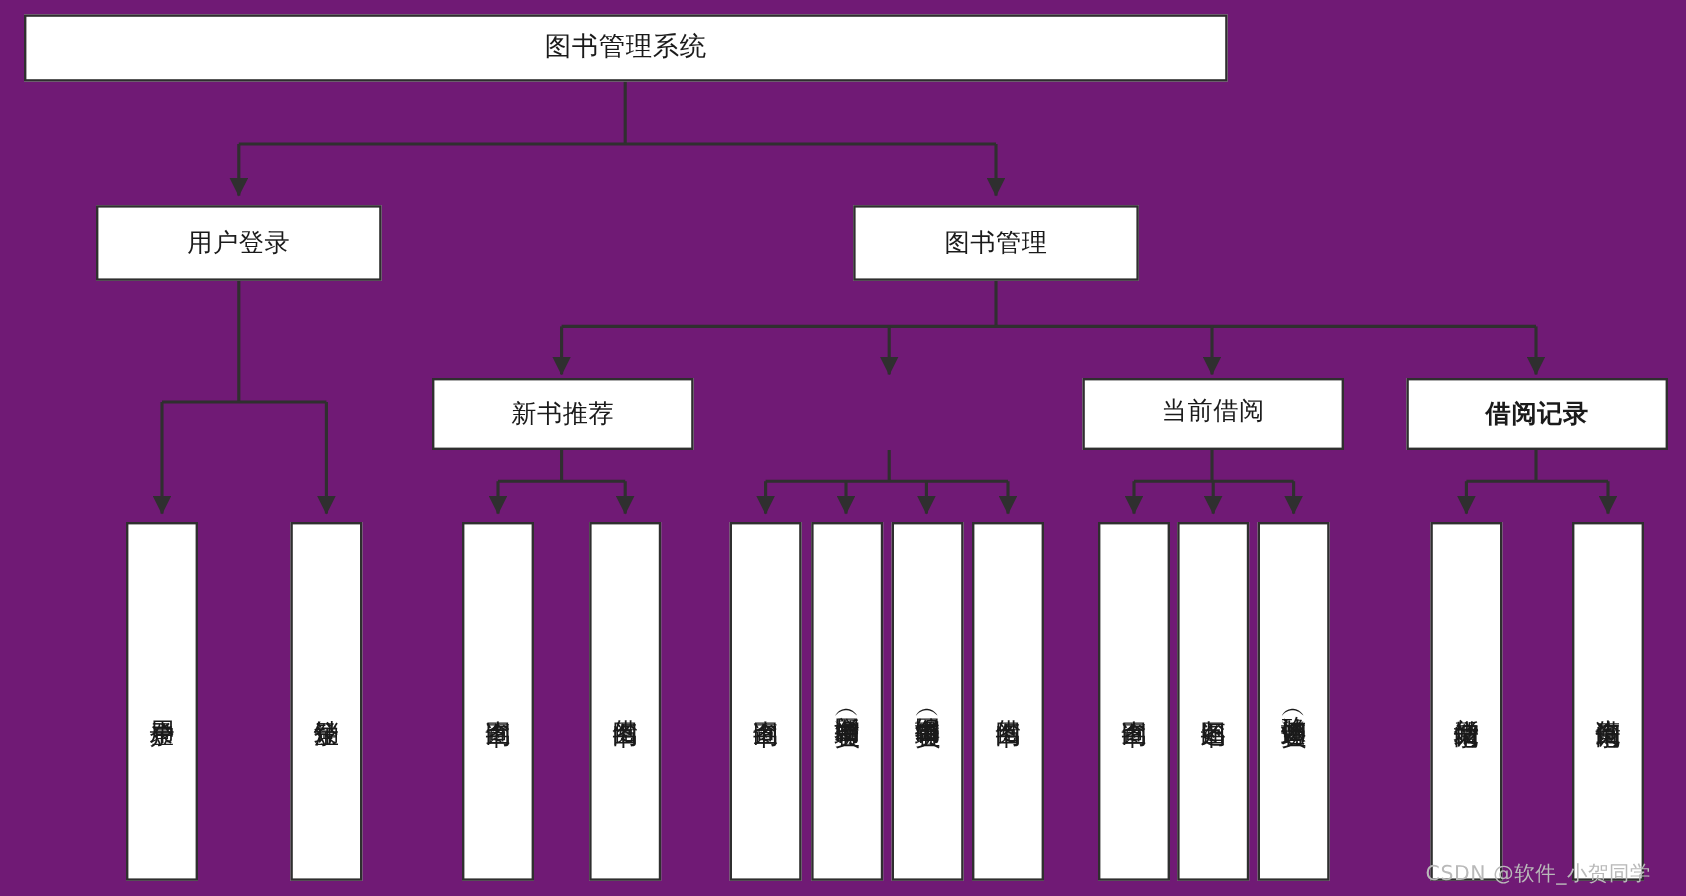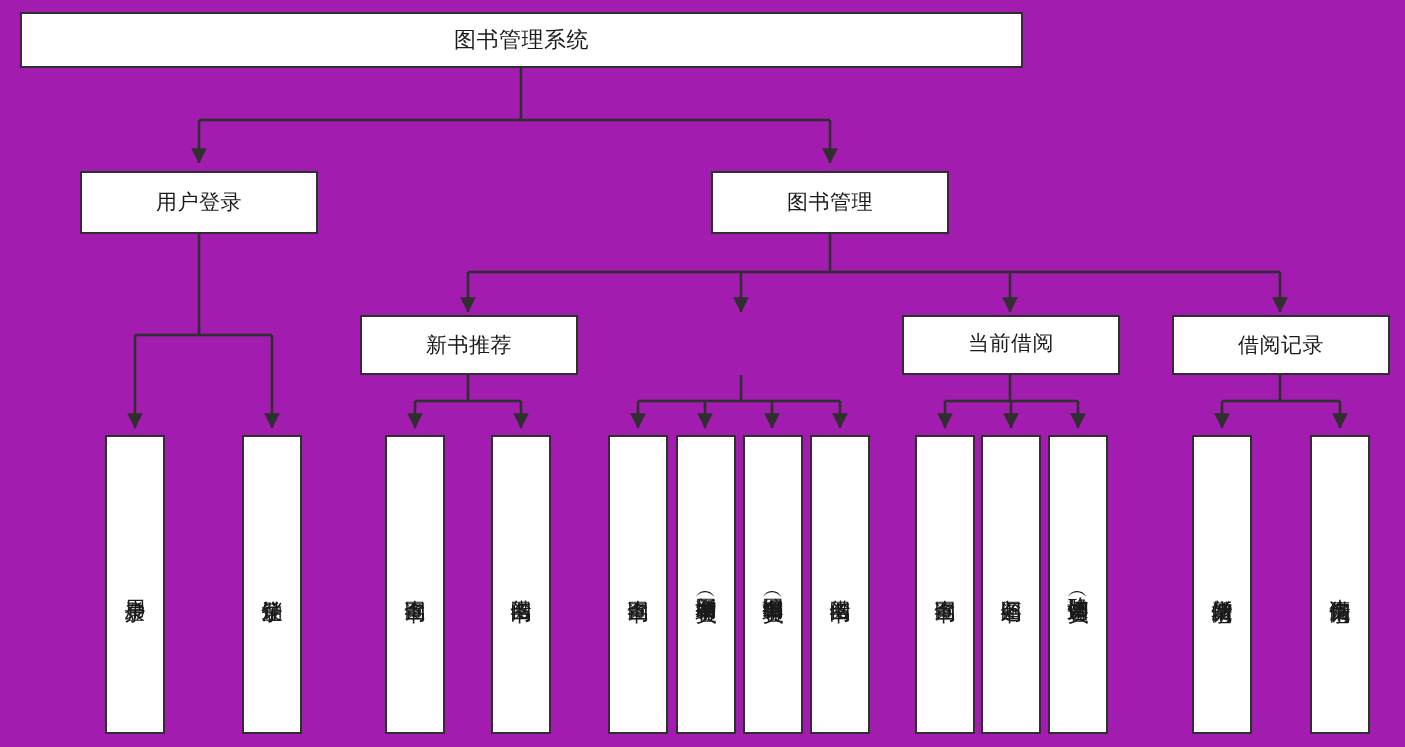--- a/index.html
+++ b/index.html
@@ -8,21 +8,21 @@
     padding: 0;
     background: #ffffff;
   }
   body {
     font-family: "DejaVu Sans", "Liberation Sans", sans-serif;
   }
   #diagram-root {
     position: relative;
     width: 1405px;
     height: 747px;
-    background: #a21caf;
+    background: #701a75;
     overflow: hidden;
   }
   #edge-layer {
     position: absolute;
     left: 0;
     top: 0;
     width: 1405px;
     height: 747px;
     pointer-events: none;
   }
@@ -146,21 +146,21 @@
 
   <div class="node horiz" style="left:360px; top:315px; width:218px; height:60px;">
     <span class="label">新书推荐</span>
   </div>
 
 
   <div class="node horiz" style="left:902px; top:315px; width:218px; height:60px;font-family:Liberation Mono, monospace;">
     <span class="label">当前借阅</span>
   </div>
 
-  <div class="node horiz" style="left:1172px; top:315px; width:218px; height:60px;">
+  <div class="node horiz" style="left:1172px; top:315px; width:218px; height:60px;font-weight:bold;">
     <span class="label">借阅记录</span>
   </div>
 
   <div class="node vert" style="left:105px; top:435px; width:60px; height:299px;">
     <span class="label">用户登录</span>
   </div>
   <div class="node vert" style="left:242px; top:435px; width:60px; height:299px;">
     <span class="label">注销登录</span>
   </div>
 
@@ -194,14 +194,15 @@
     <span class="label">确认归还（管理员）</span>
   </div>
 
   <div class="node vert" style="left:1192px; top:435px; width:60px; height:299px;">
     <span class="label">新增借阅记录</span>
   </div>
   <div class="node vert" style="left:1310px; top:435px; width:60px; height:299px;">
     <span class="label">查询借阅记录</span>
   </div>
 
+  <div id="watermark">CSDN @软件_小贺同学</div>
 
 </div>
 
 </body></html>

